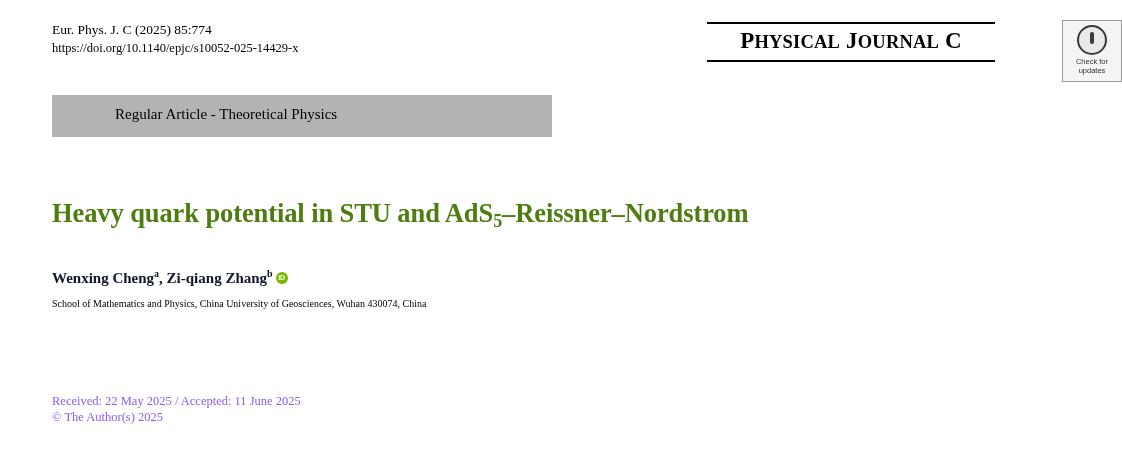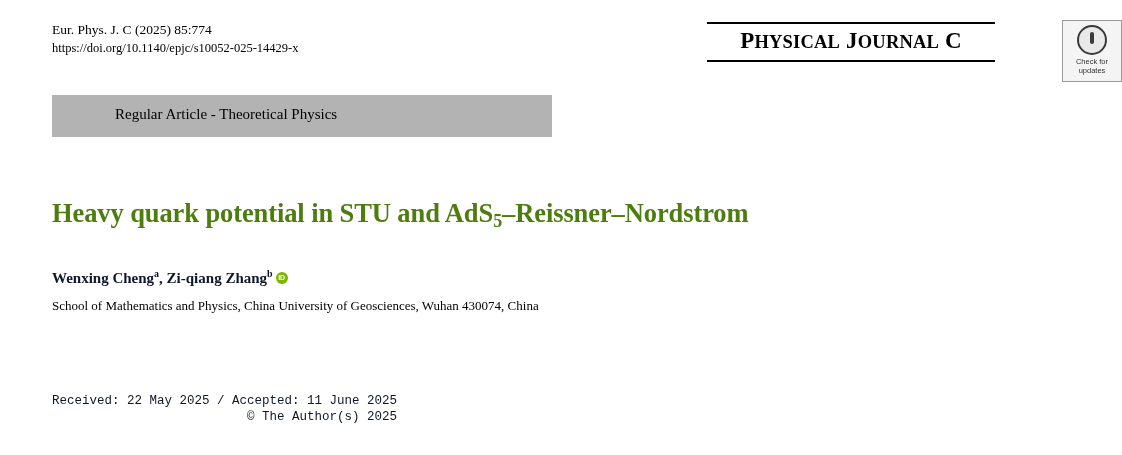--- a/index.html
+++ b/index.html
@@ -191,37 +191,36 @@
     font-size: 7px;
     font-weight: bold;
     color: #ffffff;
   }
 
   .affiliation {
     position: absolute;
     left: 52px;
     top: 298px;
     font-family: "Liberation Serif", serif;
-    font-size: 13px;
+    font-size: 10px;
     color: #000;
     white-space: nowrap;
     text-align: center;
   }
 
   
   .dates {
     position: absolute;
     left: 52px;
     top: 393px;
-    font-family: Liberation Mono, monospace;
+    font-family: Liberation Serif, serif;
     font-size: 12.5px;
     line-height: 16px;
-    color: #0f172a;
-    white-space: nowrap;
-    text-align: right;
+    color: #8b5cf6;
+    white-space: nowrap;
   }
 </style>
 </head>
 <body>
 
 <div class="page">
 
   <div class="header">
 
     <div class="journal-ref">

